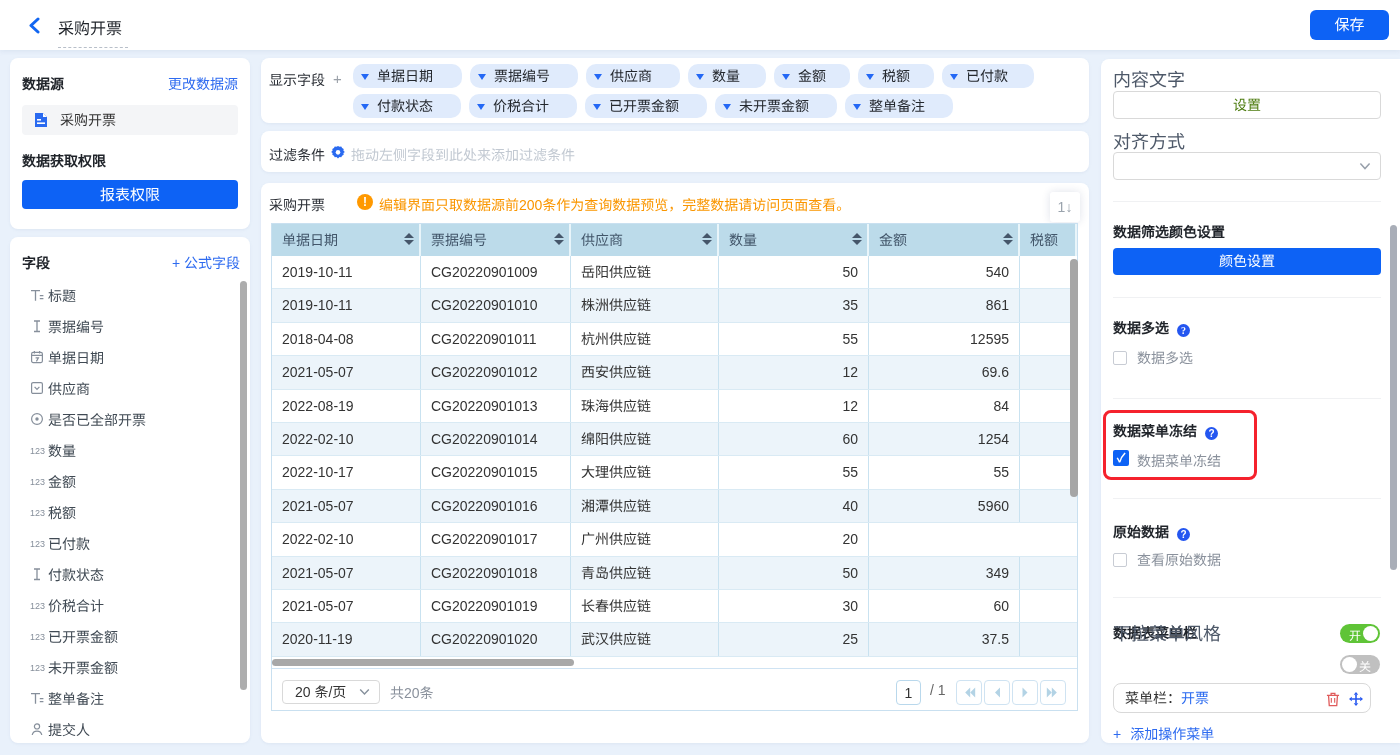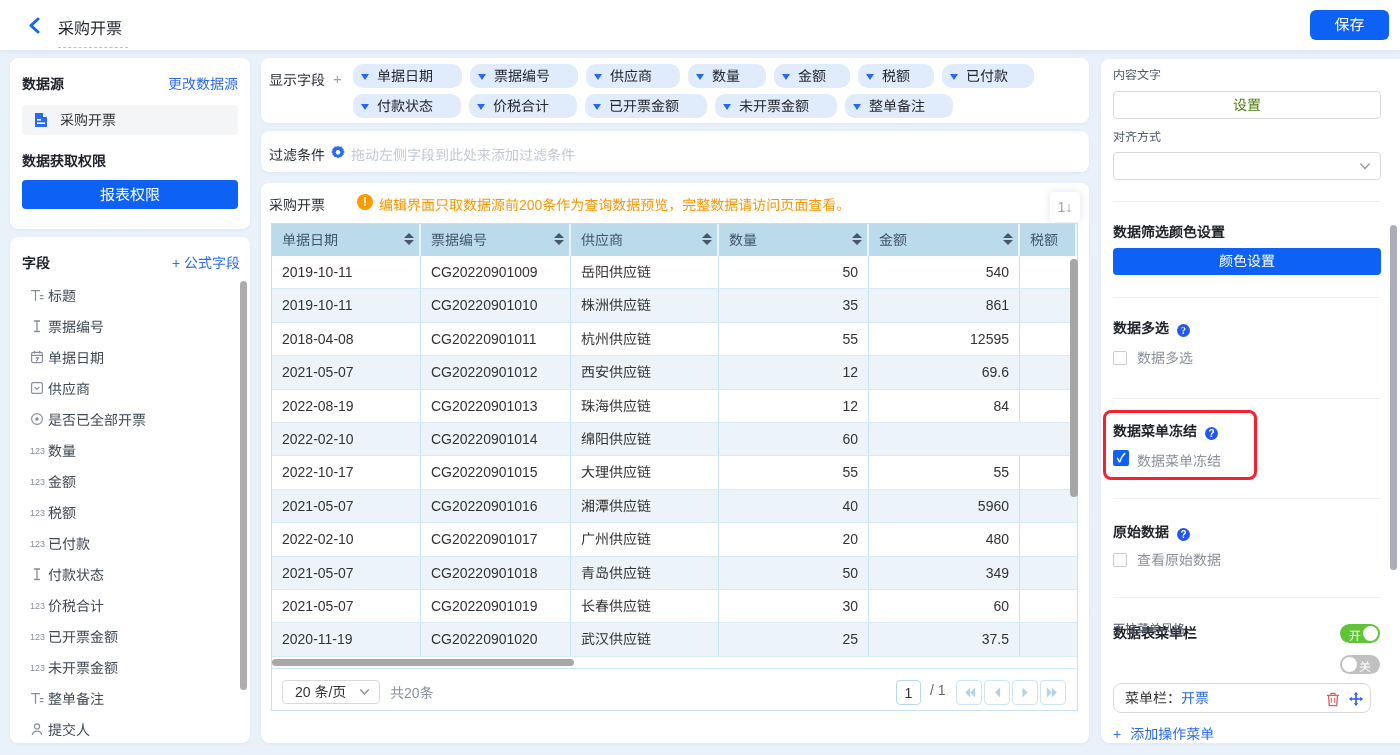--- a/index.html
+++ b/index.html
@@ -40,21 +40,21 @@
 .num { text-align:right; }
 #hscroll { position:absolute; left:0px; top:435px; width:302px; height:7px; background:#a8a8a8; border-radius:4px; }
 #vscroll { position:absolute; left:798px; top:35px; width:8px; height:238px; background:#a6a6a6; border-radius:4px; }
 #pager { position:absolute; left:0; top:444px; width:805px; height:43px; border-top:1px solid #cfe3f3; }
 .pselect { position:absolute; left:10px; top:11px; width:98px; height:24px; border:1px solid #d9d9d9; border-radius:4px; line-height:22px; color:#333; }
 #pgone { position:absolute; left:624px; top:11px; width:25px; height:25px; border:1px solid #b9d8ec; border-radius:4px; text-align:center; line-height:25px; color:#333; }
 .pgbtn { position:absolute; top:11px; width:26px; height:25px; border:1px solid #cfe3f2; border-radius:4px; }
 
 #rpanel { position:absolute; left:1101px; top:59px; width:299px; height:684px; background:#fff; border-radius:8px 0 0 8px; box-shadow:0 1px 3px rgba(140,160,190,.12); }
 .rp { position:absolute; left:12px; width:268px; }
-.rlabel { color:#4e5969; font-size:12px; }
+.rlabel { color:#4e5969; font-size:18px; }
 .rbold { font-weight:bold; color:#1f2329; font-size:14px; }
 .rbtn { border:1px solid #d9d9d9; border-radius:4px; height:28px; line-height:26px; text-align:center; color:#4d7c0f; }
 .rbtnblue { background:#0d62f5; border-radius:4px; height:27px; line-height:27px; text-align:center; color:#fff; }
 .rdivider { position:absolute; left:12px; width:268px; border-top:1px solid #f0f1f3; }
 .qicon { display:inline-block; width:13px; height:13px; background:#2456f0; border-radius:50%; color:#fff; font-size:10px; line-height:13px; text-align:center; vertical-align:-1px; margin-left:8px; font-weight:bold; }
 .cbx { display:inline-block; width:14px; height:14px; border:1px solid #c8ccd4; border-radius:2px; background:#fff; vertical-align:-2px; margin-right:10px; }
 .cbxon { display:inline-block; width:16px; height:16px; border-radius:2px; background:#0d62f5; vertical-align:-3px; margin-right:8px; color:#fff; text-align:center; line-height:16px; font-size:12px; font-weight:bold; }
 .graytext { color:#8a919c; }
 #redbox { position:absolute; left:2px; top:351px; width:154px; height:70px; border:3px solid #f5222d; border-radius:8px; }
 .toggle { position:absolute; width:40px; height:19px; border-radius:10px; color:#fff; font-size:12px; }
@@ -313,20 +313,21 @@
           <div class="td" style="width:148px;">珠海供应链</div>
           <div class="td num" style="width:150px;">12</div>
           <div class="td num" style="width:151px;">84</div>
           <div class="td" style="width:57px;border-right:none;"></div>
         </div>
         <div class="trow alt">
           <div class="td" style="width:149px;">2022-02-10</div>
           <div class="td" style="width:150px;">CG20220901014</div>
           <div class="td" style="width:148px;">绵阳供应链</div>
           <div class="td num" style="width:150px;">60</div>
+          <div class="td num" style="width:151px;">1254</div>
           <div class="td" style="width:57px;border-right:none;"></div>
         </div>
         <div class="trow">
           <div class="td" style="width:149px;">2022-10-17</div>
           <div class="td" style="width:150px;">CG20220901015</div>
           <div class="td" style="width:148px;">大理供应链</div>
           <div class="td num" style="width:150px;">55</div>
           <div class="td num" style="width:151px;">55</div>
           <div class="td" style="width:57px;border-right:none;"></div>
         </div>
@@ -336,21 +337,20 @@
           <div class="td" style="width:148px;">湘潭供应链</div>
           <div class="td num" style="width:150px;">40</div>
           <div class="td num" style="width:151px;">5960</div>
           <div class="td" style="width:57px;border-right:none;"></div>
         </div>
         <div class="trow">
           <div class="td" style="width:149px;">2022-02-10</div>
           <div class="td" style="width:150px;">CG20220901017</div>
           <div class="td" style="width:148px;">广州供应链</div>
           <div class="td num" style="width:150px;">20</div>
-          <div class="td num" style="width:151px;">480</div>
           <div class="td" style="width:57px;border-right:none;"></div>
         </div>
         <div class="trow alt">
           <div class="td" style="width:149px;">2021-05-07</div>
           <div class="td" style="width:150px;">CG20220901018</div>
           <div class="td" style="width:148px;">青岛供应链</div>
           <div class="td num" style="width:150px;">50</div>
           <div class="td num" style="width:151px;">349</div>
           <div class="td" style="width:57px;border-right:none;"></div>
         </div>

